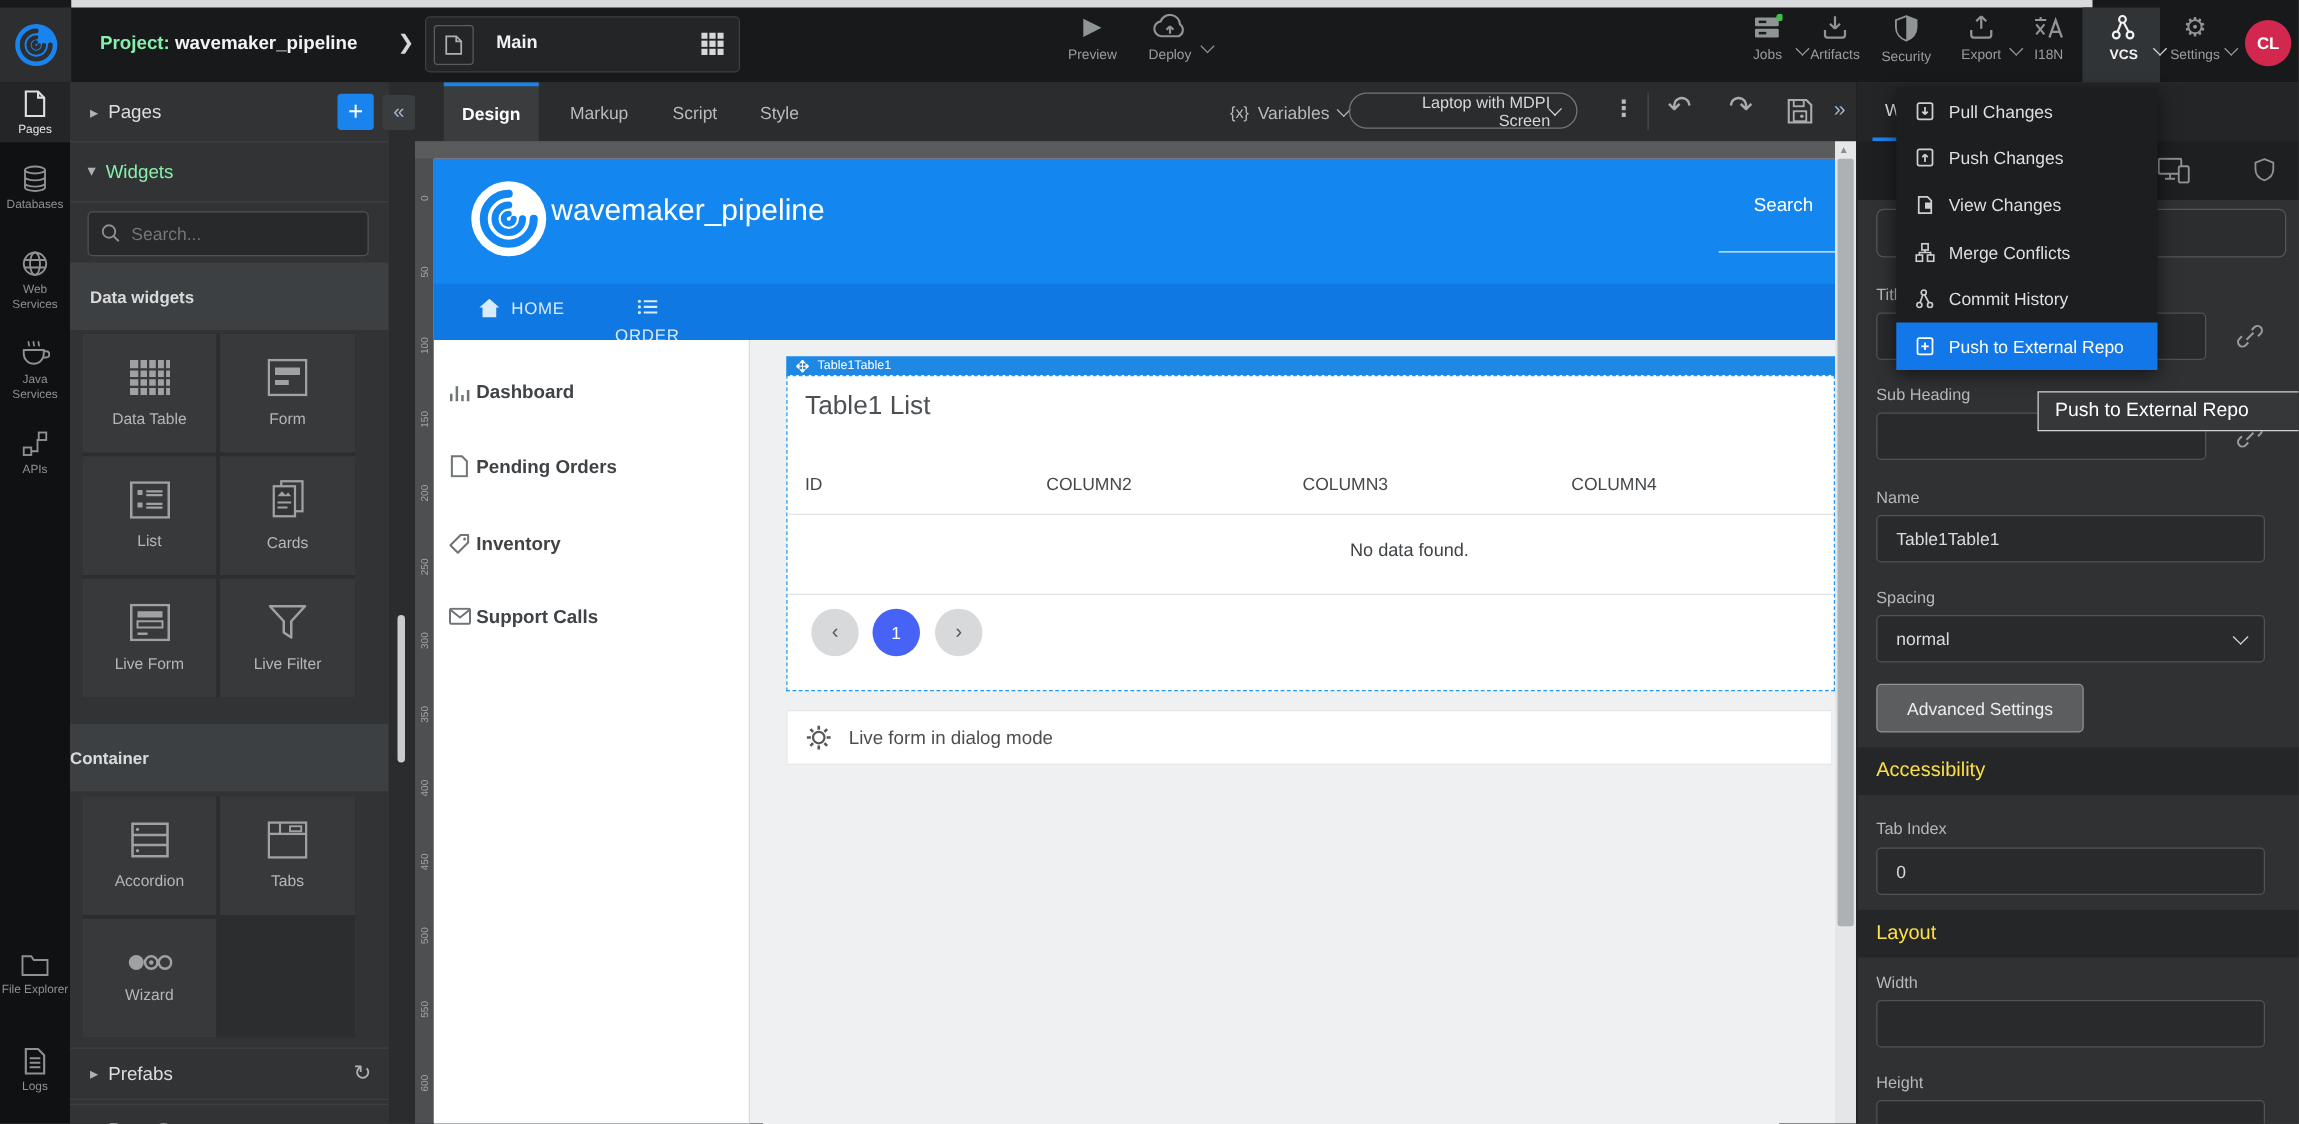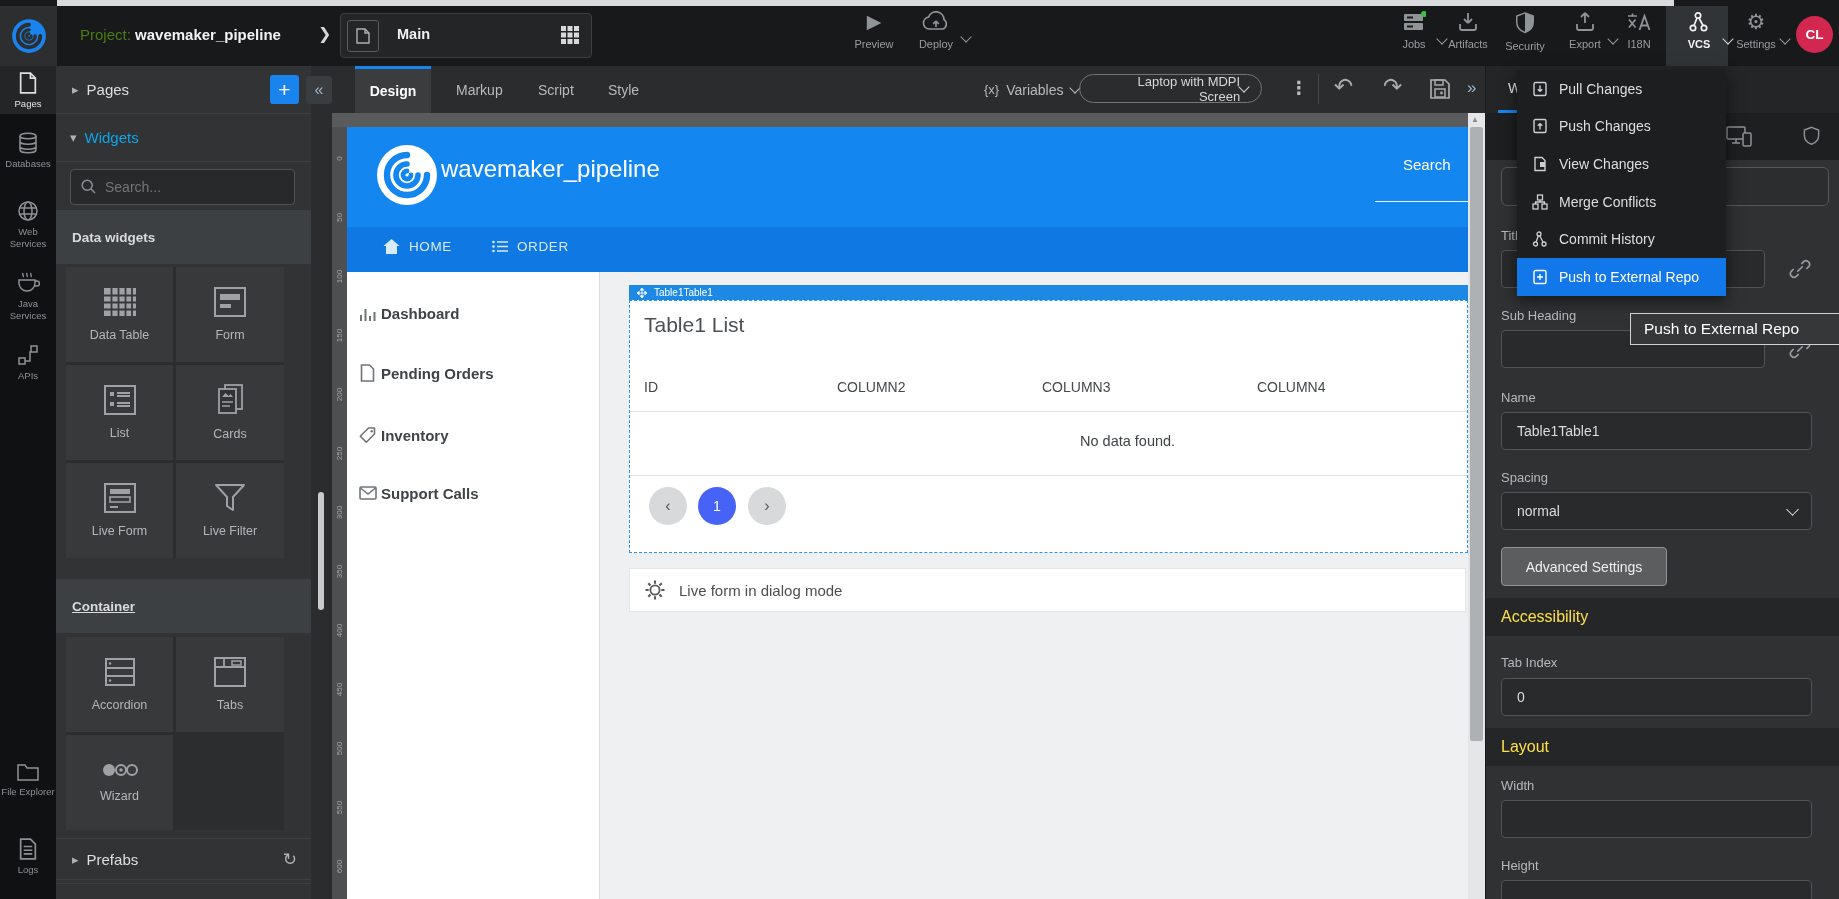--- a/index.html
+++ b/index.html
@@ -53,21 +53,21 @@
 
     <div class="abs" style="left:0;top:6px;width:57px;height:60px;background:#2c2e30;display:flex;align-items:center;justify-content:center;">
       <svg width="36" height="36" viewBox="0 0 32 32">
         <circle cx="16" cy="16" r="15" fill="#1a84ee"></circle>
         <path d="M26 16 A10 10 0 1 1 16 6" stroke="#2c2e30" stroke-width="3.4" fill="none" stroke-linecap="round"></path>
         <path d="M21.5 16 A5.5 5.5 0 1 1 16 10.5" stroke="#2c2e30" stroke-width="3" fill="none" stroke-linecap="round"></path>
         <path d="M18 16 A2 2 0 1 1 16 14" stroke="#2c2e30" stroke-width="2.6" fill="none" stroke-linecap="round"></path>
       </svg>
     </div>
     <div class="abs" style="left:80px;top:26px;font-size:15px;">
-      <span style="color:#4d7c0f;">Project:</span>
+      <span style="color:#86efac;font-weight:bold;">Project:</span>
       <span style="color:#f2f3f4;font-weight:bold;">wavemaker_pipeline</span>
     </div>
     <div class="abs" style="left:318px;top:24px;color:#d4d6d8;font-size:16px;font-weight:bold;">❯</div>
 
     <div class="abs" style="left:340px;top:13px;width:250px;height:43px;background:#232526;border:1px solid #3c3e40;border-radius:4px;">
       <div class="abs" style="left:6px;top:6px;width:30px;height:30px;border:1px solid #5a5c5e;border-radius:3px;display:flex;align-items:center;justify-content:center;">
         <svg width="14" height="16" viewBox="0 0 14 16">
             <path d="M1 1h8l4 4v10H1z" stroke="#aeb1b3" stroke-width="1.4" fill="none"></path>
             <path d="M9 1v4h4" stroke="#aeb1b3" stroke-width="1.4" fill="none"></path>
           </svg>
@@ -216,21 +216,21 @@
   </div>
 
   <div class="abs" style="left:56px;top:66px;width:255px;height:833px;background:#313335;">
     <div class="panel-row flex" style="top:0;height:47px;">
       <span style="margin-left:16px;color:#b0b3b5;font-size:13px;">▸</span>
       <span style="margin-left:8px;font-size:15px;">Pages</span>
       <div style="position:absolute;left:214px;top:9px;width:29px;height:29px;background:#1a84ee;border-radius:3px;color:#fff;font-size:21px;display:flex;align-items:center;justify-content:center;">+</div>
     </div>
     <div class="panel-row flex" style="top:47px;height:48px;">
       <span style="margin-left:14px;color:#b0b3b5;font-size:13px;">▾</span>
-      <span style="margin-left:8px;font-size:15px;color:#0ea5e9;">Widgets</span>
+      <span style="margin-left:8px;font-size:15px;color:#86efac;">Widgets</span>
     </div>
 
     <div class="abs" style="left:14px;top:103px;width:223px;height:34px;background:#27292b;border:1px solid #505254;border-radius:4px;">
       <svg class="abs" style="left:10px;top:9px;" width="15" height="15" viewBox="0 0 15 15">
           <circle cx="6.2" cy="6.2" r="5" stroke="#8d9093" stroke-width="1.5" fill="none"></circle>
           <path d="M10 10l4 4" stroke="#8d9093" stroke-width="1.5"></path>
         </svg>
       <input style="position: absolute; left: 32px; top: 0px; width: 180px; height: 32px; background: transparent; border: none; outline: none; color: rgb(198, 200, 202); font-size: 14px; font-family: &quot;Liberation Sans&quot;, sans-serif;" placeholder="Search...">
     </div>
 
@@ -284,21 +284,21 @@
       </div>
       <div class="tile" style="height:95px;">
         <svg width="34" height="30" viewBox="0 0 34 30">
             <path d="M3 2h28l-11 12v13l-6-4v-9z" stroke="#9ea2a5" stroke-width="2" fill="none" stroke-linejoin="round"></path>
           </svg>
         <span class="t-lbl">Live Filter</span>
       </div>
     </div>
 
     <div class="sec-band flex" style="top:513px;height:54px;">
-      <span style="margin-left:16px;text-decoration:underline;">Container</span>
+      <span style="">Container</span>
     </div>
 
     <div class="abs" style="left:10px;top:571px;width:218px;display:grid;grid-template-columns:107px 108px;gap:3px;background:#2b2d2f;">
       <div class="tile" style="height:95px;">
         <svg width="32" height="30" viewBox="0 0 32 30">
             <rect x="2" y="2" width="28" height="26" stroke="#9ea2a5" stroke-width="2" fill="none"></rect>
             <path d="M2 11h28M2 19h28" stroke="#9ea2a5" stroke-width="2"></path>
             <circle cx="6" cy="6.5" r="1.3" fill="#9ea2a5"></circle>
             <circle cx="6" cy="23.5" r="1.3" fill="#9ea2a5"></circle>
           </svg>
@@ -408,21 +408,21 @@
         <div class="abs" style="left:1056px;top:29px;color:#fff;font-size:15px;">Search</div>
         <div class="abs" style="left:1028px;top:74px;width:93px;height:1px;background:#e9f2fb;"></div>
 
         <div class="abs" style="left:0;top:100px;width:1121px;height:45px;background:#0f78e2;">
           <div class="abs mnav" style="left:36px;top:12px;">
             <svg width="17" height="15" viewBox="0 0 17 15">
                 <path d="M8.5 0l8 7h-2.5v8h-11V7H.5z" fill="#d9eafb"></path>
               </svg>
             <span>HOME</span>
           </div>
-          <div class="abs mnav" style="left:145px;top:12px;">
+          <div class="abs mnav" style="left:145px;top:12px;flex-direction:column;">
             <svg width="16" height="13" viewBox="0 0 16 13">
                 <circle cx="1.5" cy="2" r="1.3" fill="#d9eafb"></circle>
                 <circle cx="1.5" cy="6.5" r="1.3" fill="#d9eafb"></circle>
                 <circle cx="1.5" cy="11" r="1.3" fill="#d9eafb"></circle>
                 <path d="M5 2h11M5 6.5h11M5 11h11" stroke="#d9eafb" stroke-width="1.7"></path>
               </svg>
             <span>ORDER</span>
           </div>
         </div>
       </div>

